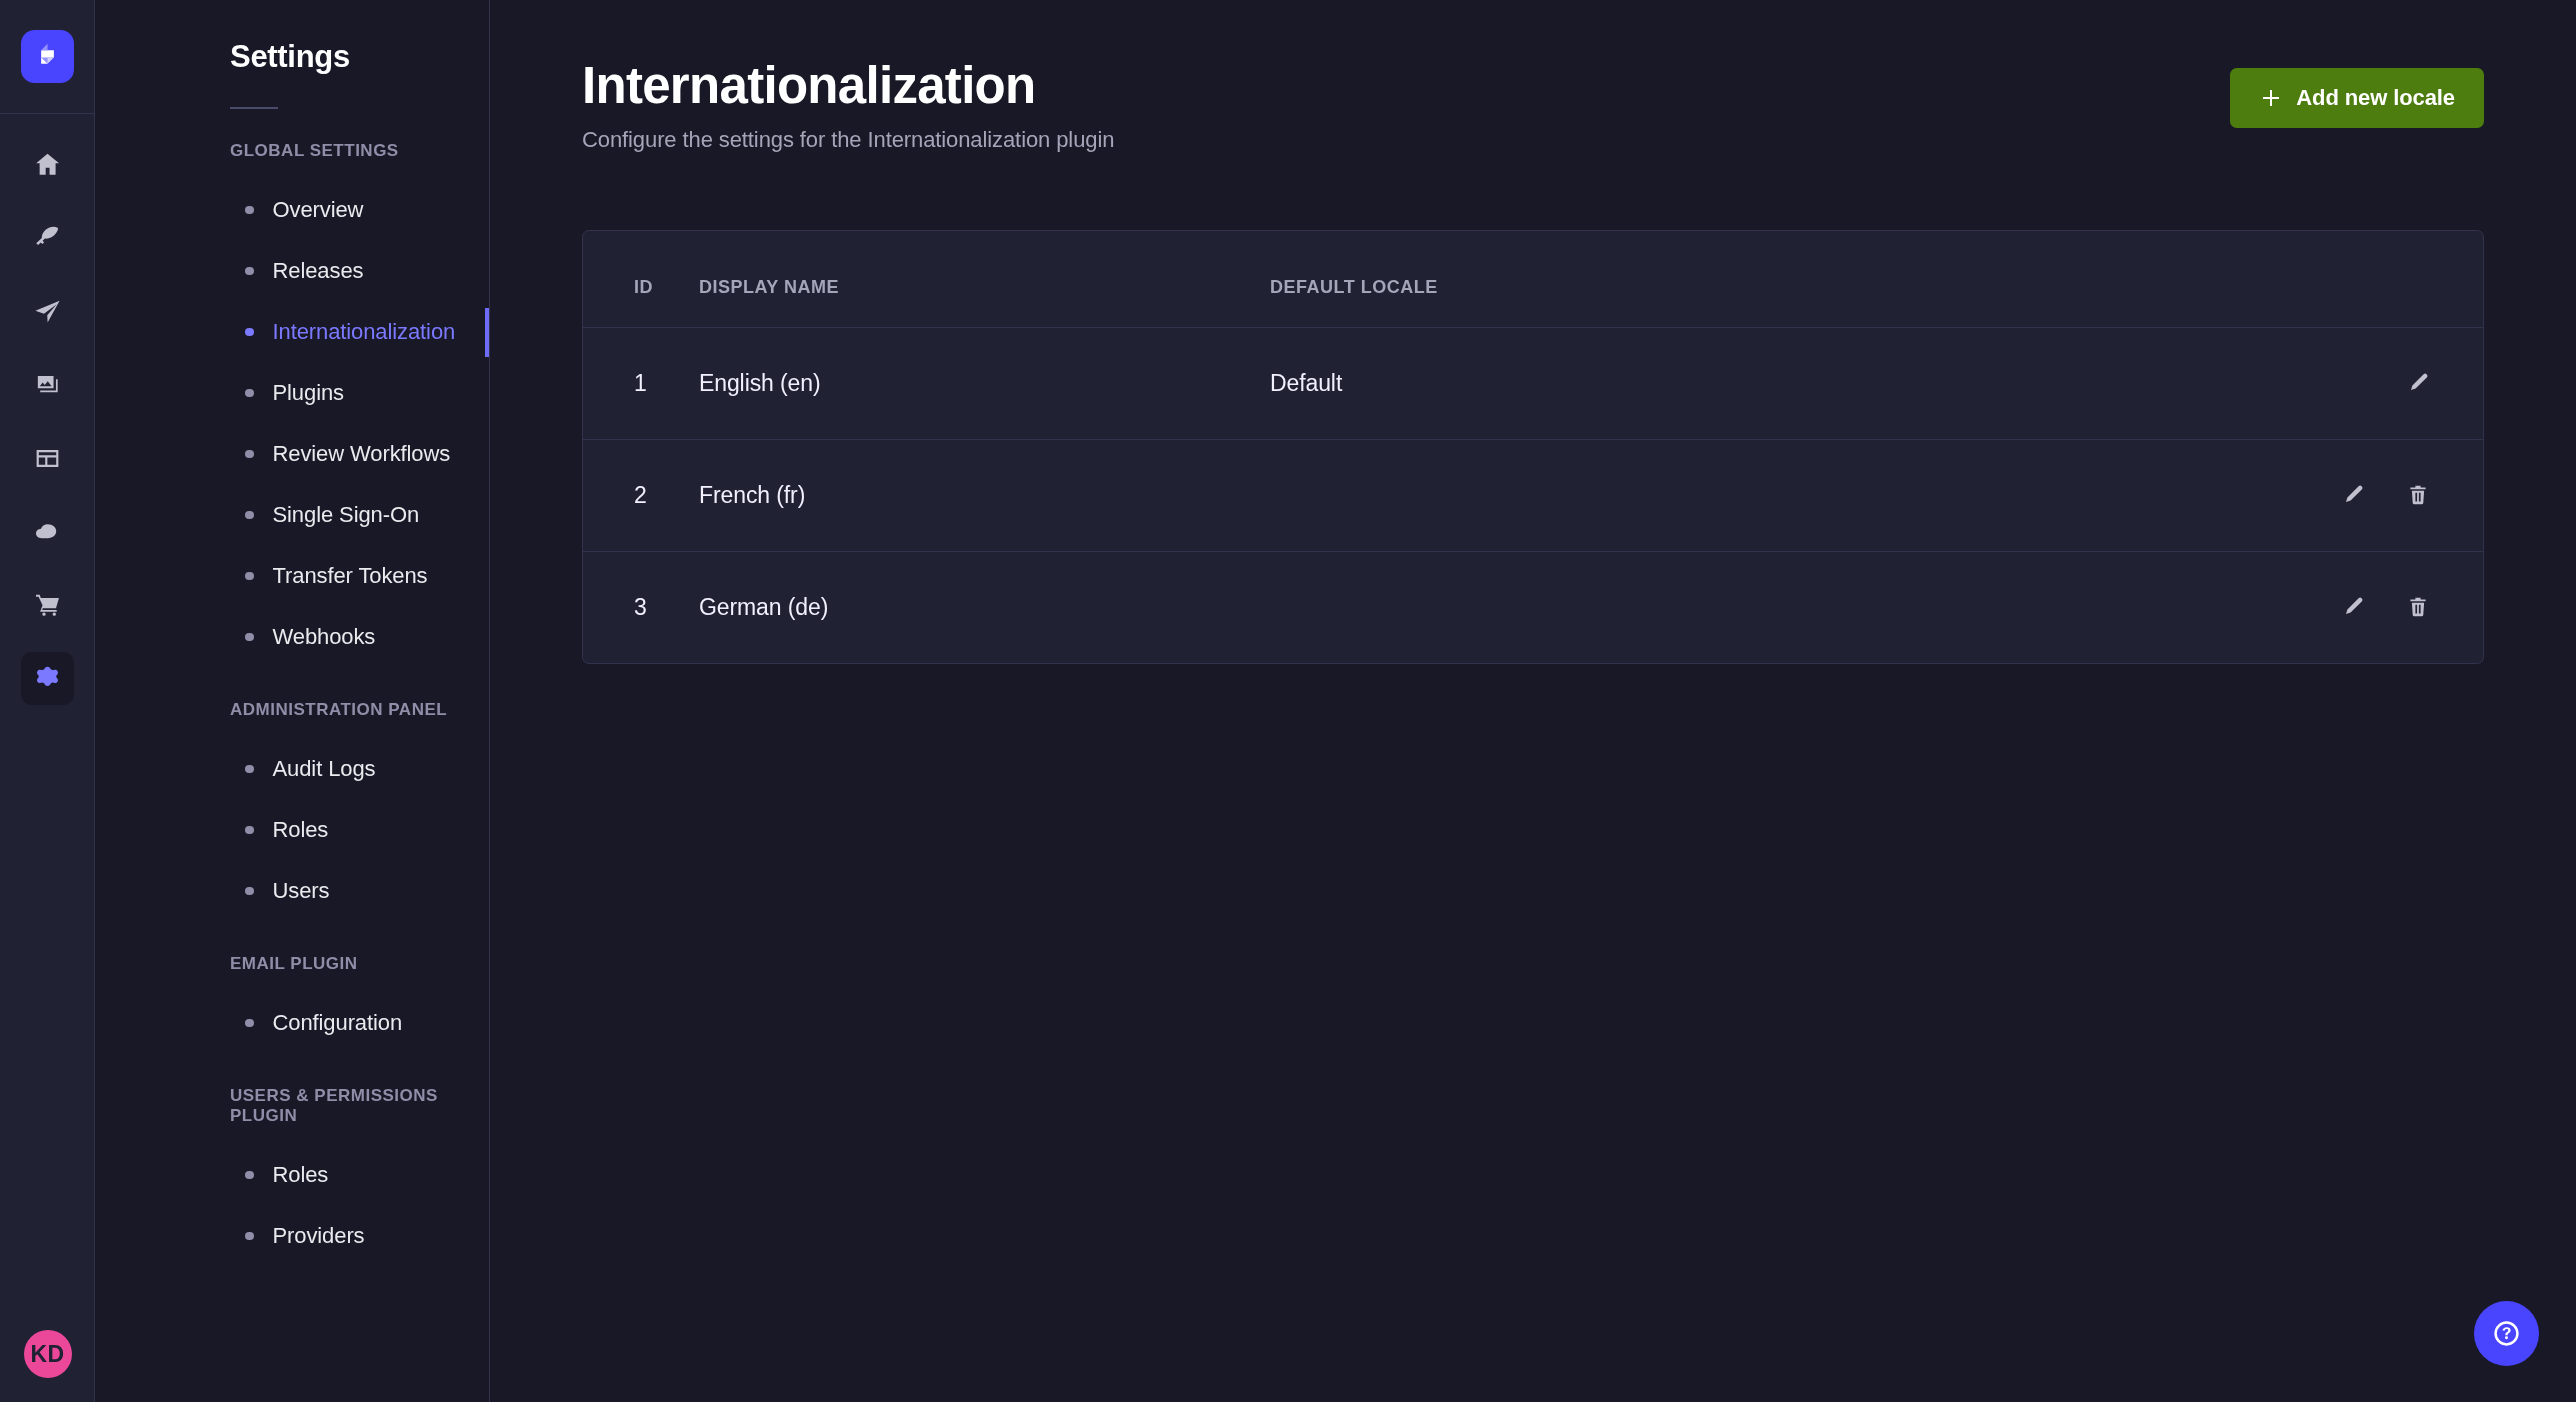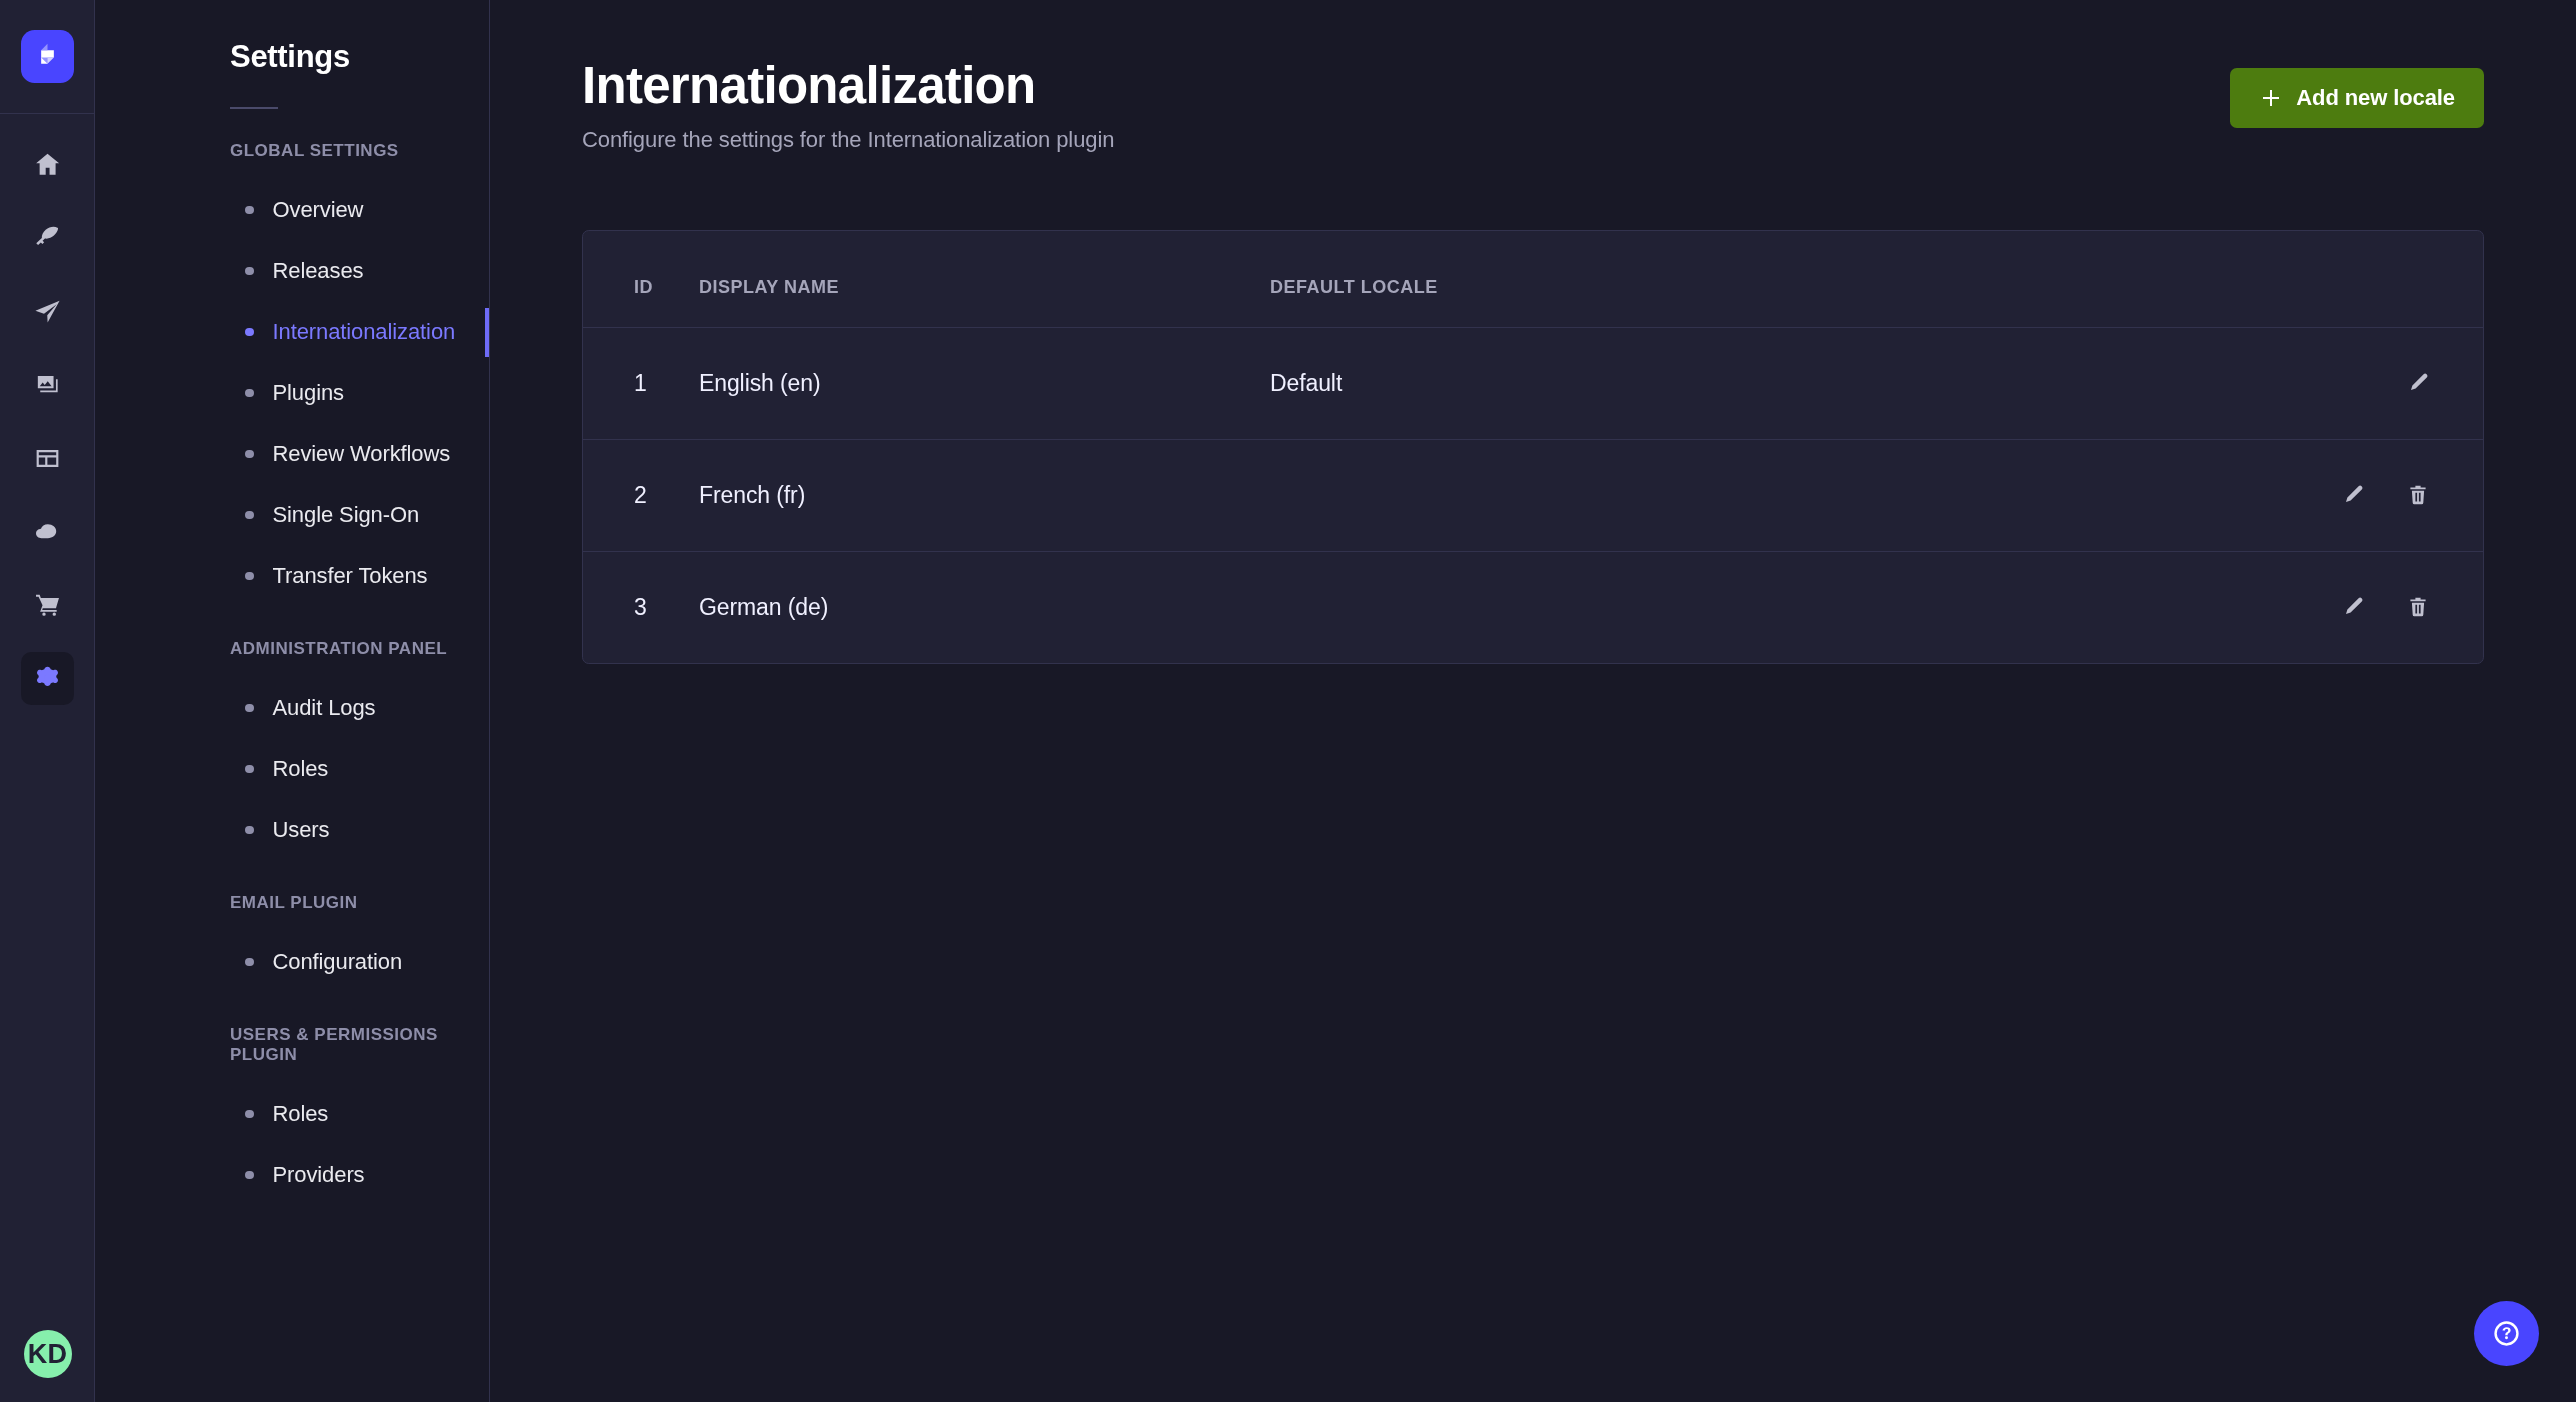--- a/index.html
+++ b/index.html
@@ -76,23 +76,23 @@
     bottom: 24px;
     left: 0;
     width: 95px;
     display: flex;
     justify-content: center;
   }
   .avatar {
     width: 48px;
     height: 48px;
     border-radius: 50%;
-    background: #86efac;
+    background: #ec4899;
     color: #212134;
-    font-size: 27px;
+    font-size: 23px;
     font-weight: 600;
     display: flex;
     align-items: center;
     justify-content: center;
     letter-spacing: 0.3px;
     cursor: pointer;
   }
 
   
   .settings-nav {
@@ -384,20 +384,24 @@
                 <span class="nav-bullet"></span>
                 <span class="nav-label">Review Workflows</span>
               </li>
               <li class="nav-item">
                 <span class="nav-bullet"></span>
                 <span class="nav-label">Single Sign-On</span>
               </li>
               <li class="nav-item">
                 <span class="nav-bullet"></span>
                 <span class="nav-label">Transfer Tokens</span>
+              </li>
+              <li class="nav-item">
+                <span class="nav-bullet"></span>
+                <span class="nav-label">Webhooks</span>
               </li>
             </ul>
           </div>
           <div class="nav-section">
             <div class="nav-section-label">ADMINISTRATION PANEL</div>
             <ul class="nav-list">
               <li class="nav-item">
                 <span class="nav-bullet"></span>
                 <span class="nav-label">Audit Logs</span>
               </li>

